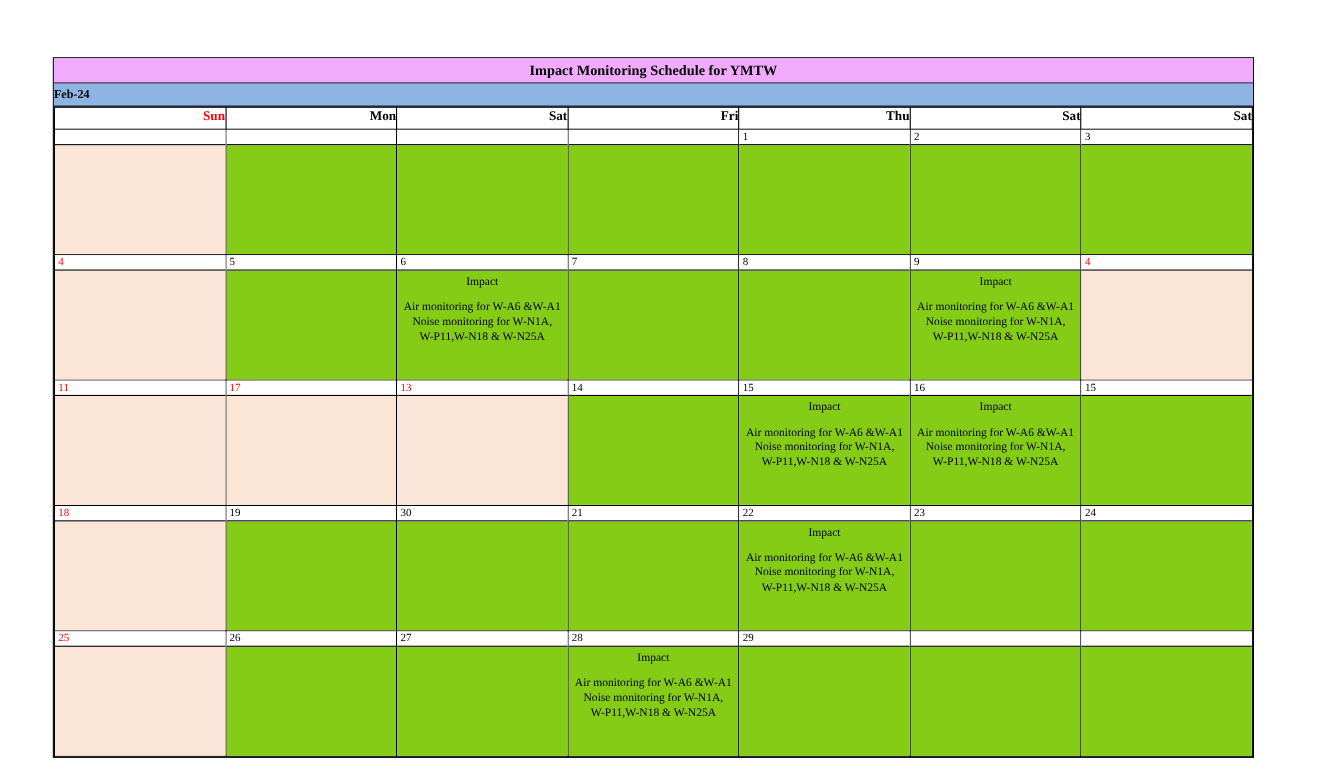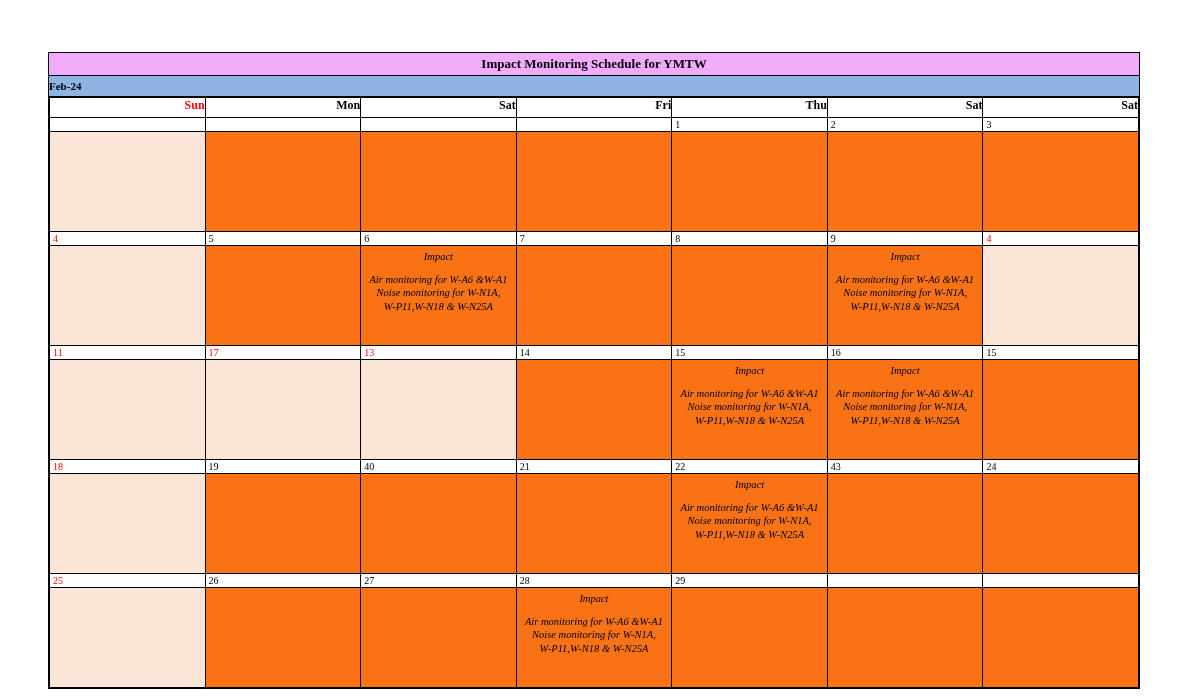--- a/index.html
+++ b/index.html
@@ -84,21 +84,21 @@
   .daynum.red { color: #ff0000; }
   .daynum.empty { color: transparent; }
   .cellbody {
     height: 99px;
     box-sizing: border-box;
     text-align: center;
     font-size: 10.5px;
     line-height: 13.5px;
     padding-top: 4px;
   }
-  .cellbody.yellow { background: #f97316; font-style: italic; }
+  .cellbody.yellow { background: #84cc16; }
   .cellbody.peach { background: #fae5d7; }
   .ev-title {
     font-size: 10.5px;
     margin-bottom: 9px;
   }
   .ev-line { font-size: 10.5px; }
 </style>
 </head>
 <body>
 
@@ -232,38 +232,38 @@
           <tr>
             <td class="day">
               <div class="daynum red">18</div>
               <div class="cellbody peach"></div>
             </td>
             <td class="day">
               <div class="daynum">19</div>
               <div class="cellbody yellow"></div>
             </td>
             <td class="day">
-              <div class="daynum">40</div>
+              <div class="daynum">30</div>
               <div class="cellbody yellow"></div>
             </td>
             <td class="day">
               <div class="daynum">21</div>
               <div class="cellbody yellow"></div>
             </td>
             <td class="day">
               <div class="daynum">22</div>
               <div class="cellbody yellow">
                 <div class="ev-title">Impact</div>
                 <div class="ev-line">Air monitoring for W-A6 &amp;W-A1</div>
                 <div class="ev-line">Noise monitoring for W-N1A,</div>
                 <div class="ev-line">W-P11,W-N18 &amp; W-N25A</div>
               </div>
             </td>
             <td class="day">
-              <div class="daynum">43</div>
+              <div class="daynum">23</div>
               <div class="cellbody yellow"></div>
             </td>
             <td class="day">
               <div class="daynum">24</div>
               <div class="cellbody yellow"></div>
             </td>
           </tr>
           <tr>
             <td class="day">
               <div class="daynum red">25</div>

